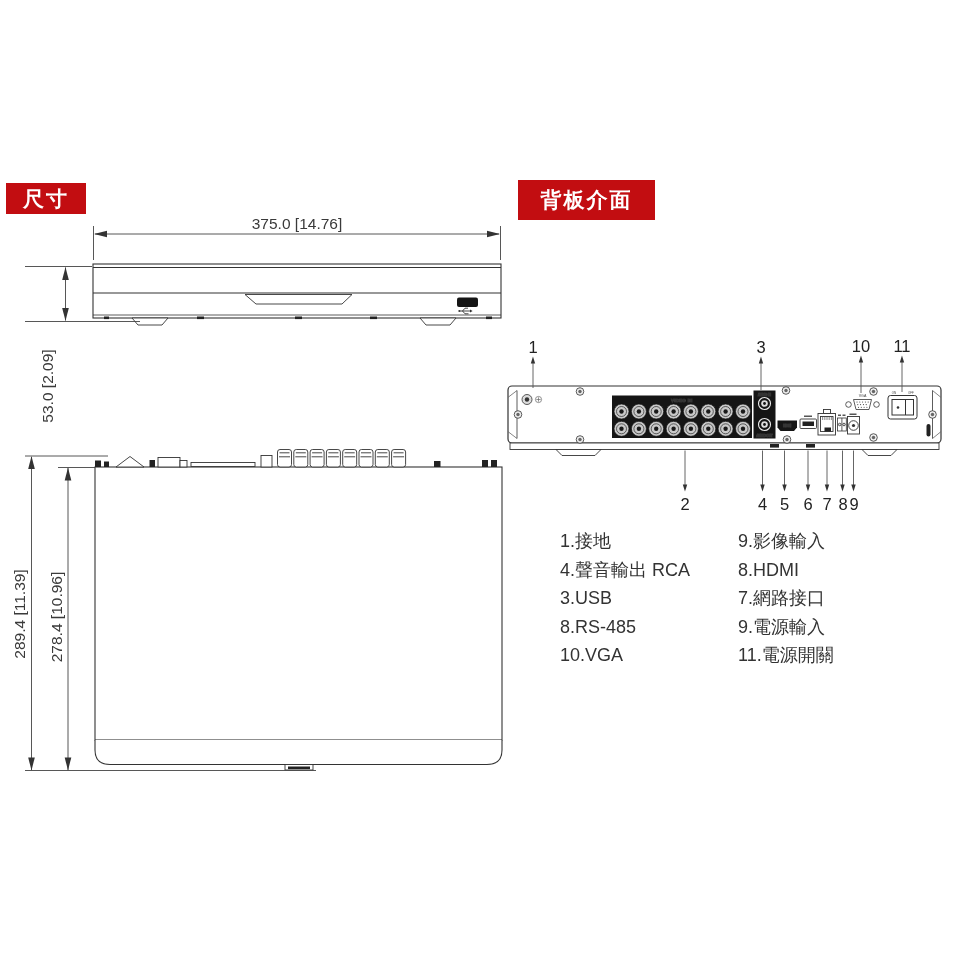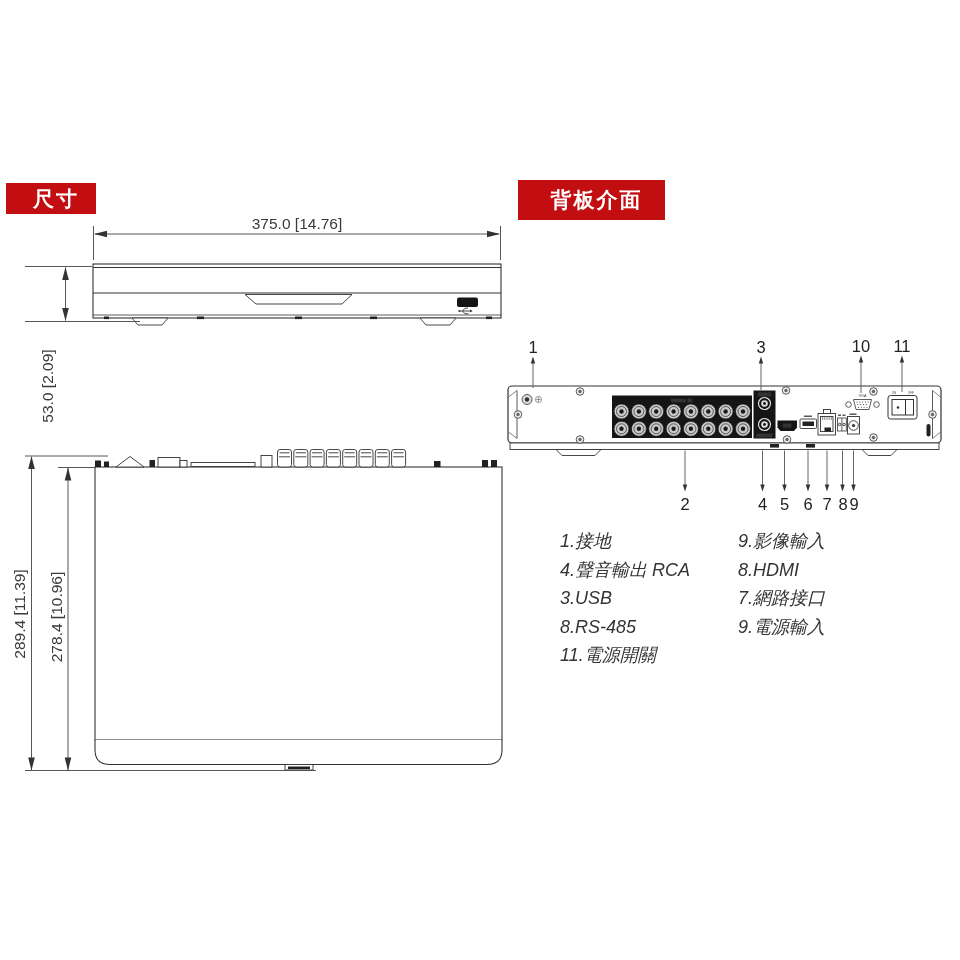--- a/index.html
+++ b/index.html
@@ -1,29 +1,29 @@
 <!DOCTYPE html>
 <html><head>
 <meta charset="utf-8">
 <style>
   html,body{margin:0;padding:0;background:#ffffff;}
   body{width:960px;height:960px;position:relative;font-family:"Liberation Sans",sans-serif;}
   .stage{position:absolute;left:0;top:0;width:960px;height:960px;}
   .red-tag{position:absolute;background:#c20d11;color:#ffffff;font-weight:bold;
-           display:flex;align-items:center;justify-content:center;letter-spacing:2px;padding-left:10px;}
+           display:flex;align-items:center;justify-content:center;letter-spacing:2px;}
   .tag-dim{left:6px;top:183px;width:80px;height:31px;font-size:21px;}
   .tag-rear{left:518px;top:180px;width:137px;height:40px;font-size:21px;}
   svg{position:absolute;left:0;top:0;}
   svg text{font-family:"Liberation Sans",sans-serif;fill:#3a3a3a;}
   .dimtxt{font-size:15.5px;}
   .callout{font-size:16.5px;fill:#222;}
   .portlbl{fill:#ffffff;}
   .legend{position:absolute;left:560px;top:527px;display:grid;
           grid-template-columns:178px auto;font-size:18px;color:#333;line-height:28.6px;}
-  .legend div{white-space:nowrap;font-style:italic;}
+  .legend div{white-space:nowrap;}
 </style>
 </head>
 <body>
 
 <div class="stage">
 
   <div class="red-tag tag-dim">尺寸</div>
   <div class="red-tag tag-rear">背板介面</div>
 
   <svg width="960" height="960" viewBox="0 0 960 960">
@@ -425,17 +425,18 @@
 
   <div class="legend">
     <div>1.接地</div>
     <div>9.影像輸入</div>
     <div>4.聲音輸出 RCA</div>
     <div>8.HDMI</div>
     <div>3.USB</div>
     <div>7.網路接口</div>
     <div>8.RS-485</div>
     <div>9.電源輸入</div>
+    <div>10.VGA</div>
     <div>11.電源開關</div>
     <div></div>
   </div>
 
 </div>
 
 </body></html>

